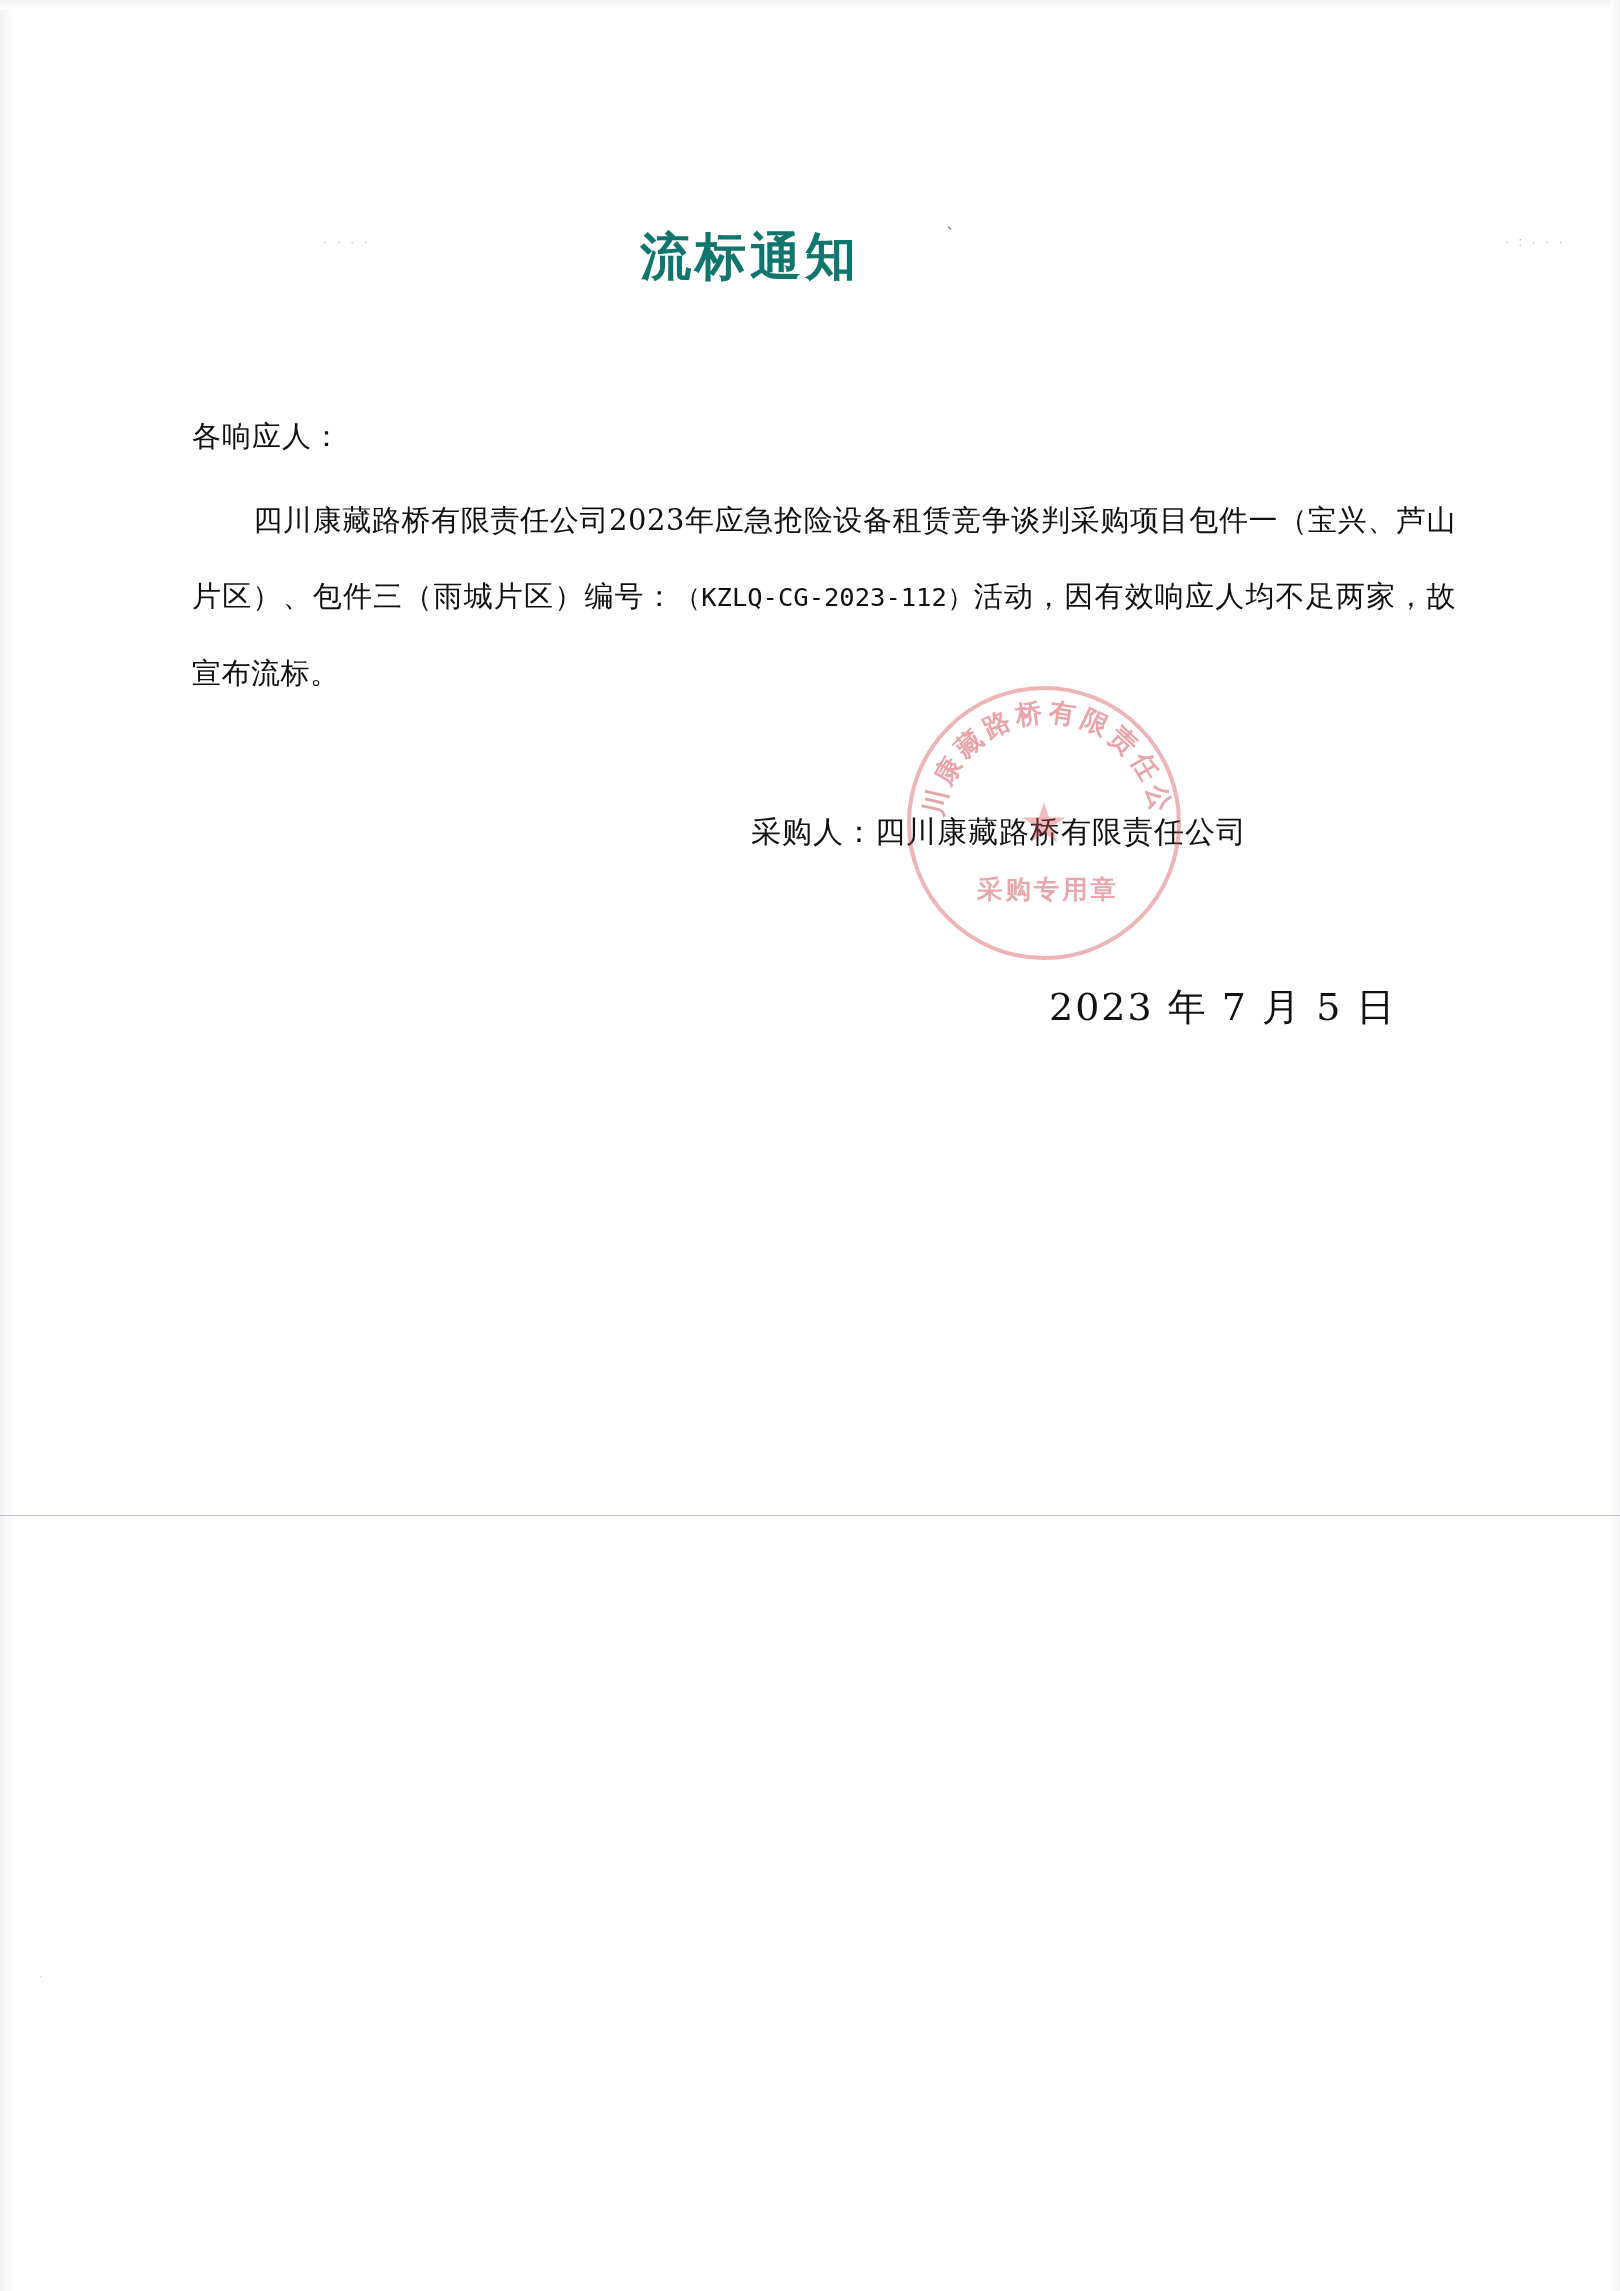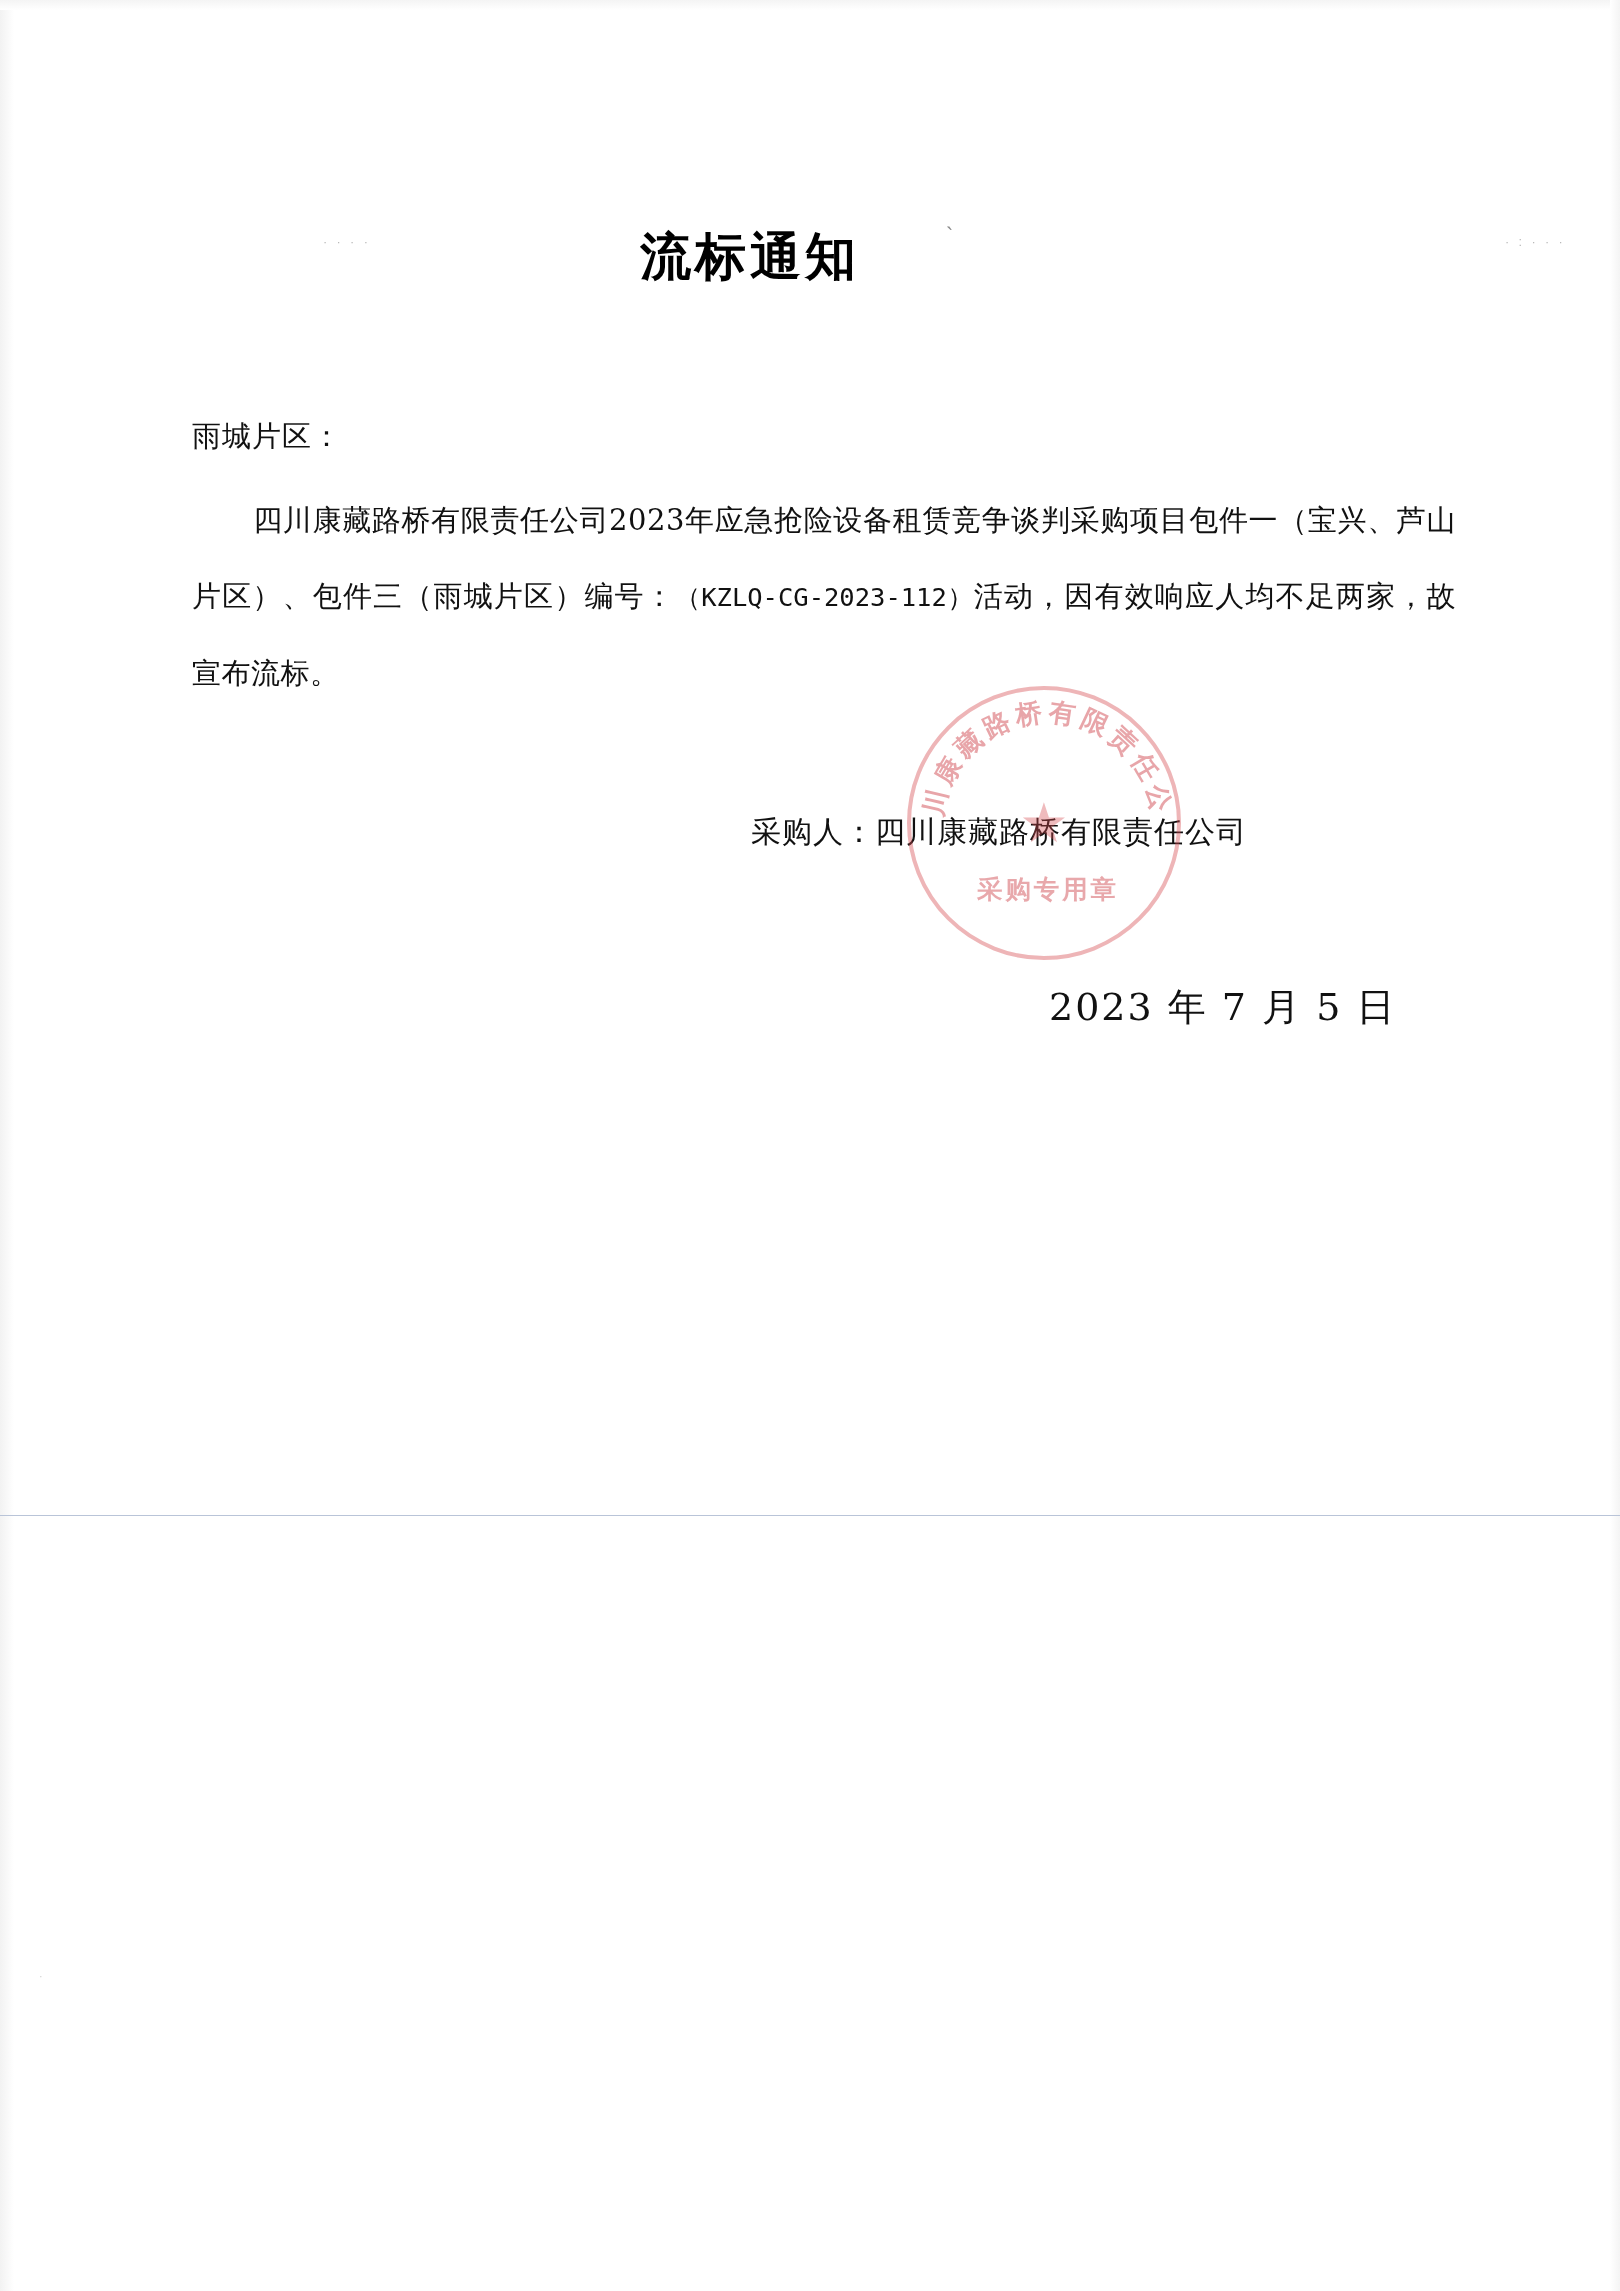--- a/index.html
+++ b/index.html
@@ -65,21 +65,21 @@
   .doc-title {
     position: absolute;
     left: 0;
     top: 223px;
     width: 1500px;
     text-align: center;
     font-family: "DejaVu Serif", serif;
     font-weight: bold;
     font-size: 51px;
     letter-spacing: 3.9px;
-    color: #000000;
+    color: #0f766e;
   }
 
   
   .speck {
     position: absolute;
     color: #b9b9b9;
     font-size: 12.7px;
     font-family: "Liberation Sans", sans-serif;
     letter-spacing: 2.9px;
   }
@@ -199,21 +199,21 @@
   <div class="scan-edge-top"></div>
   <div class="scan-edge-right"></div>
 
   <div class="speck speck-left">· · · ·</div>
   <div class="speck speck-right">· : · · ·</div>
   <div class="speck speck-mark-title">`</div>
   <div class="speck speck-low-left">·</div>
 
   <div class="doc-title">流标通知</div>
 
-  <div class="salutation">雨城片区：</div>
+  <div class="salutation">各响应人：</div>
 
   <div class="body-block">
     <span class="indent"></span><span>四川康藏路桥有限责任公司2023年应急抢险设备租赁竞争谈判采购项目包件一（宝兴、芦山片区）、包件三（雨城片区）编号：</span><span class="mono-inline">（KZLQ-CG-2023-112）</span><span>活动，因有效响应人均不足两家，故宣布流标。</span>
   </div>
 
   <div class="buyer-line">
     <span>采购人：</span><span>四川康藏路桥有限责任公司</span>
   </div>
 
   <div class="date-line">2023 年 7 月 5 日</div>

